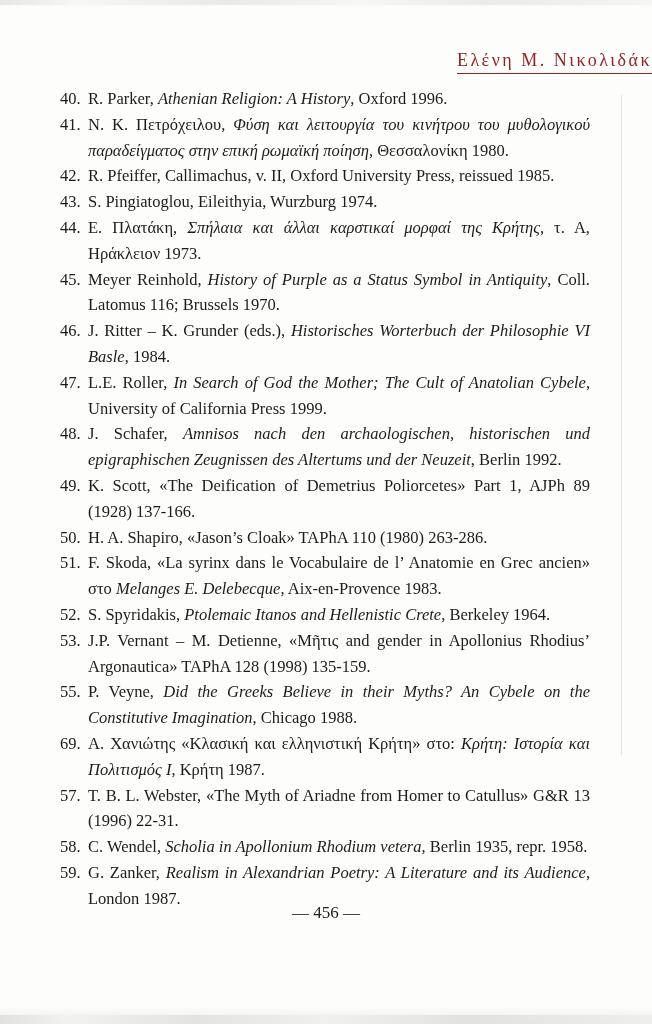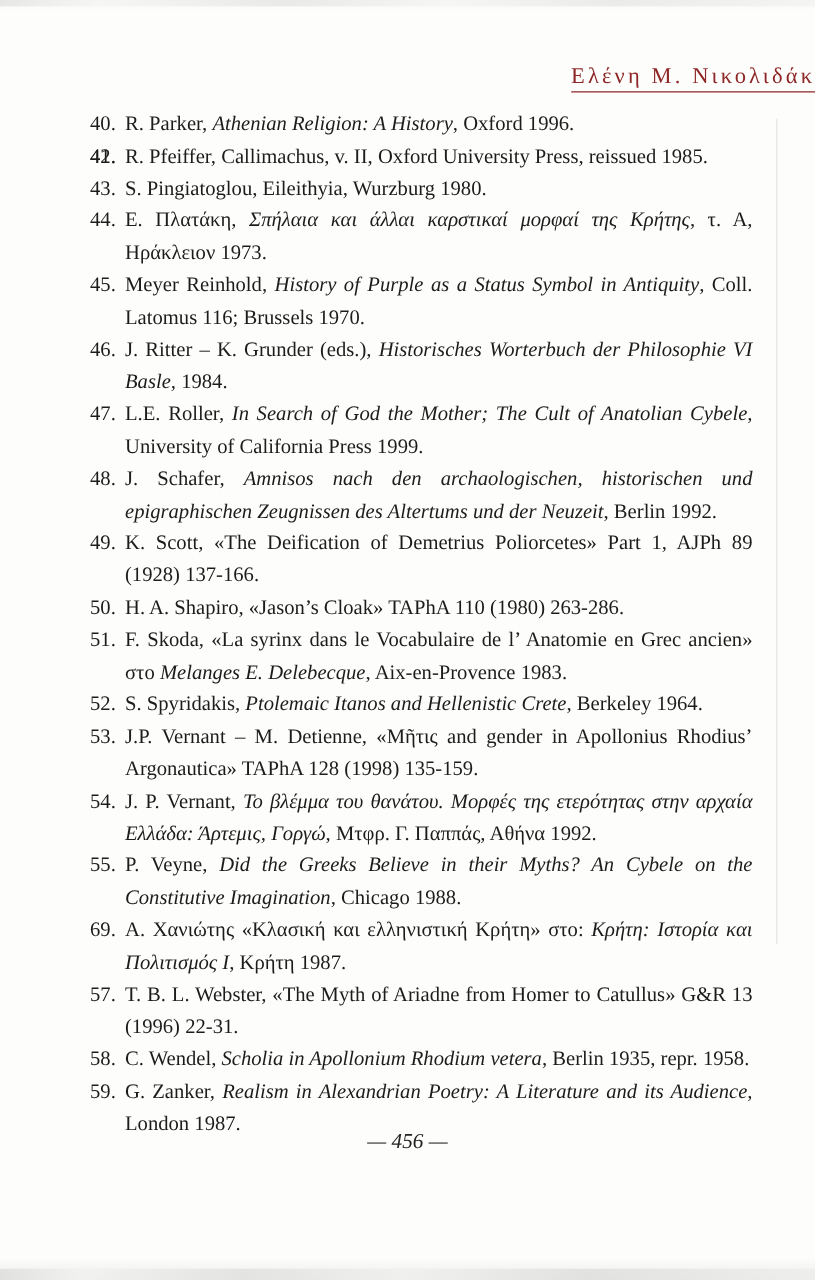--- a/index.html
+++ b/index.html
@@ -23,37 +23,36 @@
   .header-title {
     display:inline-block;
     color:var(--accent,#8e2626);
     font-size:18px;
     letter-spacing:2.5px;
     border-bottom:1.5px solid var(--accent,#8e2626);
     padding-bottom:2px;
     font-weight:400;
   }
   .biblist {
-    position:absolute; top:86px; left:72px; width:530px;
+    position:absolute; top:86px; left:60px; width:530px;
     font-size:16.5px;
     line-height:25.8px;
   }
   .entry {
     position:relative;
     padding-left:28px;
     text-align:justify;
   }
   .entry .num {
     position:absolute; left:0; top:0;
   }
   .entry em { }
   .footer {
     position:absolute; top:903px; left:0; width:652px;
     text-align:center;
-    font-style:italic;
     font-size:17px;
     color:#222;
   }
   
   .scan-top {
     position:absolute; top:0; left:0; width:652px; height:5px;
     background:linear-gradient(90deg,#e3e3e1 0%,#f6f6f4 12%,#e6e6e4 35%,#f6f6f4 55%,#e8e8e6 75%,#f4f4f2 100%);
     opacity:.8;
   }
   .scan-bottom {
@@ -71,34 +70,33 @@
 
 <div class="page">
   <div class="scan-top"></div>
 
   <div class="header-wrap">
     <span class="header-title">Ελένη Μ. Νικολιδάκη</span>
   </div>
 
   <div class="biblist">
       <div class="entry"><span class="num">40.</span><span><span>R. Parker, </span><em>Athenian Religion: A History</em><span>, Oxford 1996.</span></span></div>
-      <div class="entry"><span class="num">41.</span></div>
+      <div class="entry"><span class="num">41.</span><span><span>N. K. Πετρόχειλου, </span><em>Φύση και λειτουργία του κινήτρου του μυθολογικού παραδείγματος στην επική ρωμαϊκή ποίηση</em><span>, Θεσσαλονίκη 1980.</span></span></div>
       <div class="entry"><span class="num">42.</span><span><span>R. Pfeiffer, Callimachus, v. II, Oxford University Press, reissued 1985.</span></span></div>
-      <div class="entry"><span class="num">43.</span><span><span>S. Pingiatoglou, Eileithyia, Wurzburg 1980.</span></span></div>
+      <div class="entry"><span class="num">43.</span><span><span>S. Pingiatoglou, Eileithyia, Wurzburg 1974.</span></span></div>
       <div class="entry"><span class="num">44.</span><span><span>E. Πλατάκη, </span><em>Σπήλαια και άλλαι καρστικαί μορφαί της Κρήτης</em><span>, τ. Α, Ηράκλειον 1973.</span></span></div>
       <div class="entry"><span class="num">45.</span><span><span>Meyer Reinhold, </span><em>History of Purple as a Status Symbol in Antiquity</em><span>, Coll. Latomus 116; Brussels 1970.</span></span></div>
       <div class="entry"><span class="num">46.</span><span><span>J. Ritter – K. Grunder (eds.), </span><em>Historisches Worterbuch der Philosophie VI Basle</em><span>, 1984.</span></span></div>
       <div class="entry"><span class="num">47.</span><span><span>L.E. Roller, </span><em>In Search of God the Mother; The Cult of Anatolian Cybele</em><span>, University of California Press 1999.</span></span></div>
       <div class="entry"><span class="num">48.</span><span><span>J. Schafer, </span><em>Amnisos nach den archaologischen, historischen und epigraphischen Zeugnissen des Altertums und der Neuzeit</em><span>, Berlin 1992.</span></span></div>
       <div class="entry"><span class="num">49.</span><span><span>K. Scott, «The Deification of Demetrius Poliorcetes» Part 1, AJPh 89 (1928) 137-166.</span></span></div>
       <div class="entry"><span class="num">50.</span><span><span>H. A. Shapiro, «Jason’s Cloak» TAPhA 110 (1980) 263-286.</span></span></div>
       <div class="entry"><span class="num">51.</span><span><span>F. Skoda, «La syrinx dans le Vocabulaire de l’ Anatomie en Grec ancien» στο </span><em>Melanges E. Delebecque</em><span>, Aix-en-Provence 1983.</span></span></div>
       <div class="entry"><span class="num">52.</span><span><span>S. Spyridakis, </span><em>Ptolemaic Itanos and Hellenistic Crete</em><span>, Berkeley 1964.</span></span></div>
       <div class="entry"><span class="num">53.</span><span><span>J.P. Vernant – M. Detienne, «Μῆτις and gender in Apollonius Rhodius’ Argonautica» TAPhA 128 (1998) 135-159.</span></span></div>
-      <div class="entry"><span class="num">54.</span><span><span>J. P. Vernant, </span><em>Το βλέμμα του θανάτου. Μορφές της ετερότητας στην αρχαία Ελλάδα: Άρτεμις, Γοργώ</em><span>, Μτφρ. Γ. Παππάς, Αθήνα 1992.</span></span></div>
       <div class="entry"><span class="num">55.</span><span><span>P. Veyne, </span><em>Did the Greeks Believe in their Myths? An Cybele on the Constitutive Imagination</em><span>, Chicago 1988.</span></span></div>
       <div class="entry"><span class="num">69.</span><span><span>A. Χανιώτης «Κλασική και ελληνιστική Κρήτη» στο: </span><em>Κρήτη: Ιστορία και Πολιτισμός I</em><span>, Κρήτη 1987.</span></span></div>
       <div class="entry"><span class="num">57.</span><span><span>T. B. L. Webster, «The Myth of Ariadne from Homer to Catullus» G&amp;R 13 (1996) 22-31.</span></span></div>
       <div class="entry"><span class="num">58.</span><span><span>C. Wendel, </span><em>Scholia in Apollonium Rhodium vetera</em><span>, Berlin 1935, repr. 1958.</span></span></div>
       <div class="entry"><span class="num">59.</span><span><span>G. Zanker, </span><em>Realism in Alexandrian Poetry: A Literature and its Audience</em><span>, London 1987.</span></span></div>
     </div>
 
   <div class="footer">— 456 —</div>
 
   <div class="scan-right"></div>

